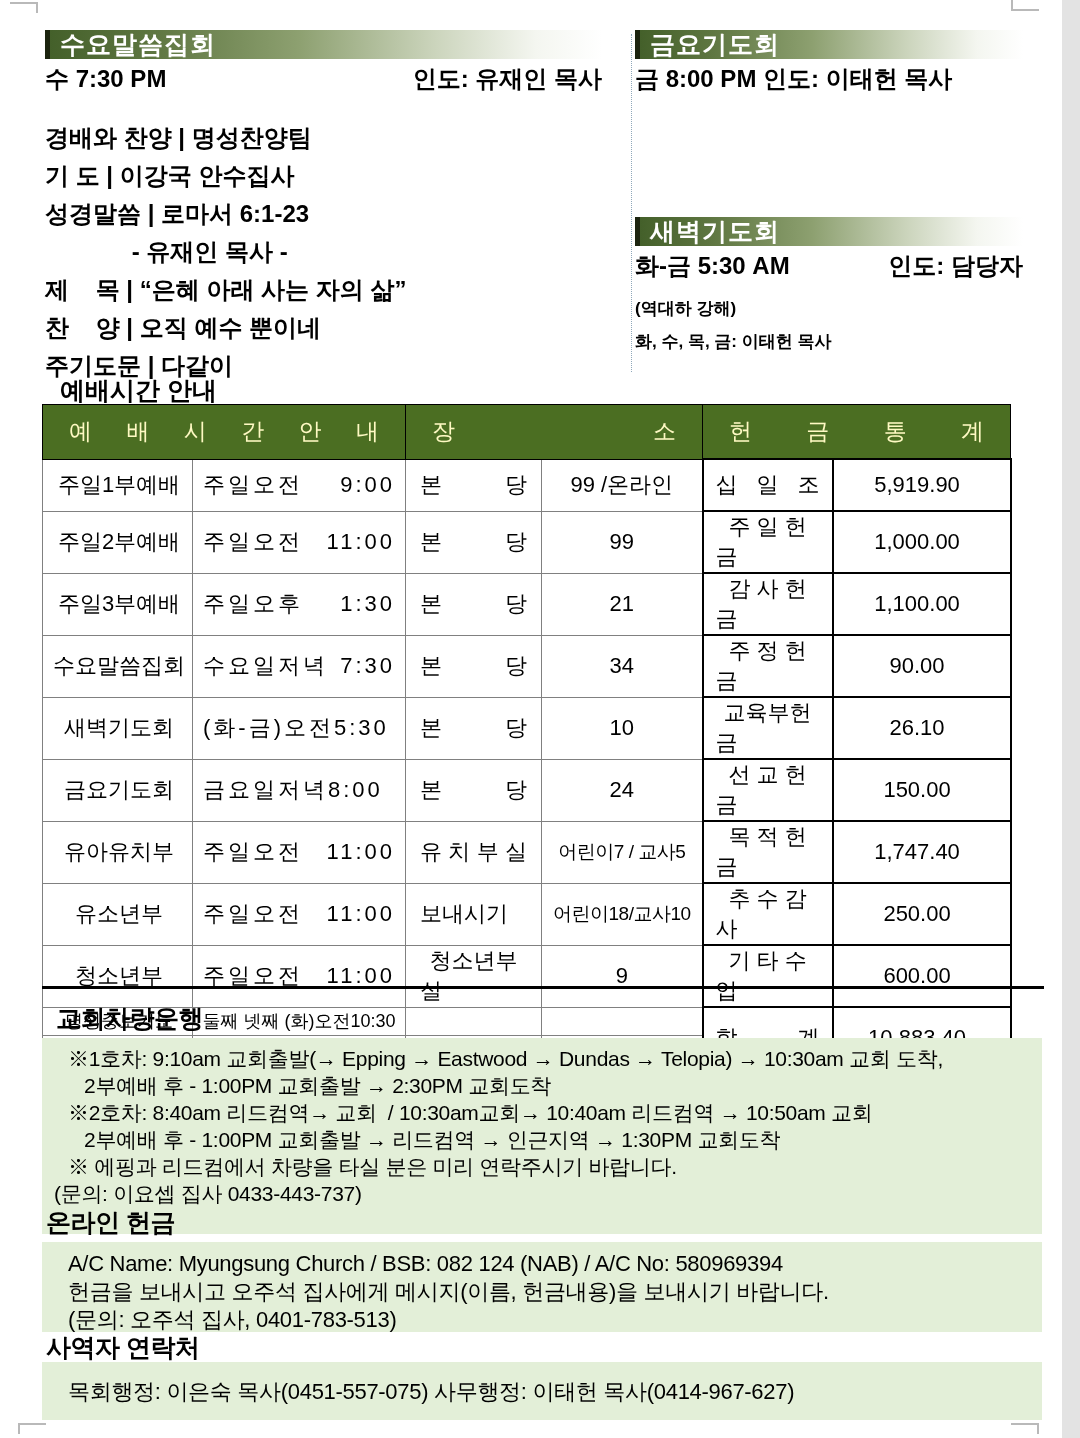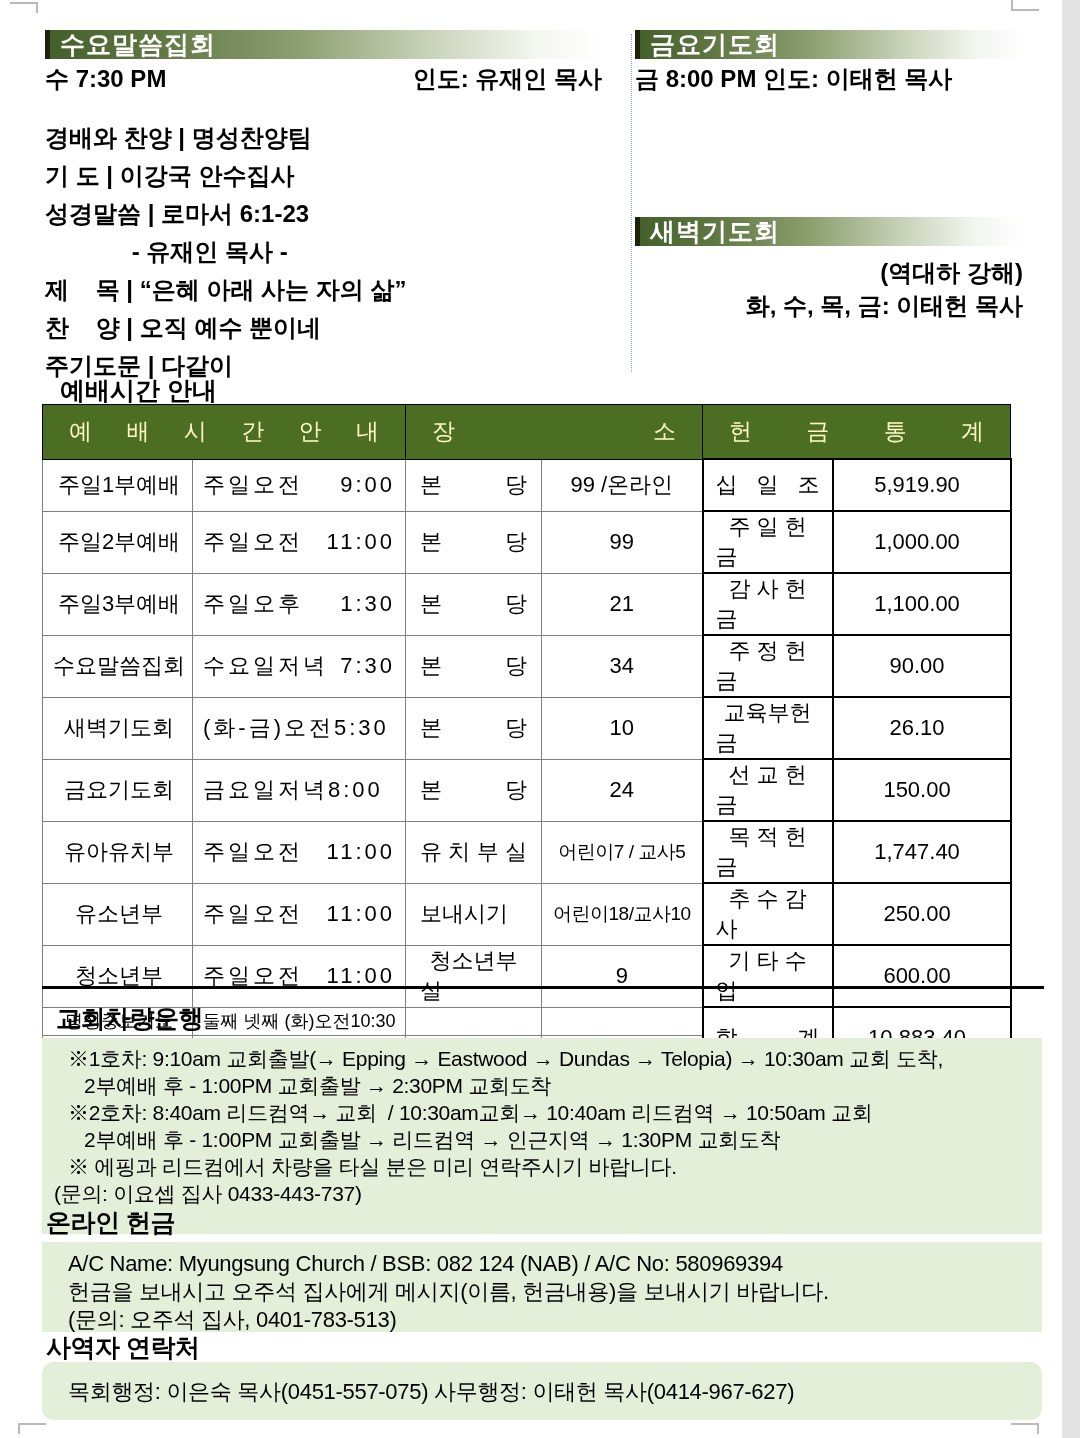--- a/index.html
+++ b/index.html
@@ -34,21 +34,21 @@
 
   .col-left{position:absolute;left:45px;top:30px;width:557px;}
   .col-right{position:absolute;left:635px;top:30px;width:388px;}
   .divider-dotted{position:absolute;left:631px;top:34px;height:338px;border-left:1px dotted #8fa8ba;}
 
   .time-row{display:flex;justify-content:space-between;font-weight:bold;font-size:24px;margin-top:4px;white-space:pre;}
   .svc-lines{margin-top:24px;}
   .svc-line{font-weight:bold;font-size:24px;line-height:38px;white-space:pre;}
   .single-line{font-weight:bold;font-size:24px;margin-top:4px;white-space:pre;}
   .dawn-banner{margin-top:122px;}
-  .center-line{font-weight:bold;font-size:24px;line-height:33px;text-align:right;white-space:pre;}
+  .center-line{font-weight:bold;font-size:17px;line-height:33px;text-align:left;white-space:pre;}
   .center-block{margin-top:10px;}
 
   
   .table-title{position:absolute;left:60px;top:374px;font-size:25px;font-weight:bold;}
   table.sched{
     position:absolute;left:42px;top:404px;width:968px;
     border-collapse:collapse;table-layout:fixed;font-size:22px;
   }
   table.sched th{
     background:var(--table-header-green);color:#fef9c3;font-weight:normal;font-size:23px;
@@ -70,21 +70,21 @@
 
   
   .rule{position:absolute;left:42px;top:986px;width:1002px;border-top:3px solid #000;}
   .sec-heading{position:absolute;font-size:25px;font-weight:bold;letter-spacing:-0.5px;white-space:nowrap;}
   .h-transport{left:56px;top:1002px;}
   .h-online{left:46px;top:1206px;}
   .h-contacts{left:46px;top:1331px;}
   .greenbox{position:absolute;left:42px;width:1000px;background:var(--box-green);padding:7px 6px 0 26px;}
   .box-transport{top:1038px;height:196px;}
   .box-online{top:1242px;height:90px;padding-top:8px;}
-  .box-contacts{top:1362px;height:58px;padding-top:16px;border-radius:12px;}
+  .box-contacts{top:1362px;height:58px;padding-top:16px;}
   .box-line{font-size:21px;line-height:27px;letter-spacing:-0.3px;white-space:pre;}
   .box-online .box-line,.box-contacts .box-line{font-size:22px;line-height:28px;}
   .box-line.indent-1{padding-left:16px;}
   .box-line.indent-m1{margin-left:-14px;}
 </style>
 </head>
 <body>
 
 <div class="page">
 
@@ -111,20 +111,24 @@
         <div class="svc-line">찬    양 | 오직 예수 뿐이네</div>
         <div class="svc-line">주기도문 | 다같이</div>
       </div>
   </div>
 
   <div class="col-right">
     <div class="banner">금요기도회</div>
     <div class="single-line">금 8:00 PM 인도: 이태헌 목사</div>
 
     <div class="banner dawn-banner">새벽기도회</div>
+    <div class="time-row">
+      <span>화-금 5:30 AM</span>
+      <span>인도: 담당자</span>
+    </div>
     <div class="center-block">
       <div class="center-line">(역대하 강해)</div>
       <div class="center-line">화, 수, 목, 금: 이태헌 목사</div>
     </div>
   </div>
 
   <div class="table-title">예배시간 안내</div>
   <table class="sched">
     <colgroup>
       <col style="width:150px">

